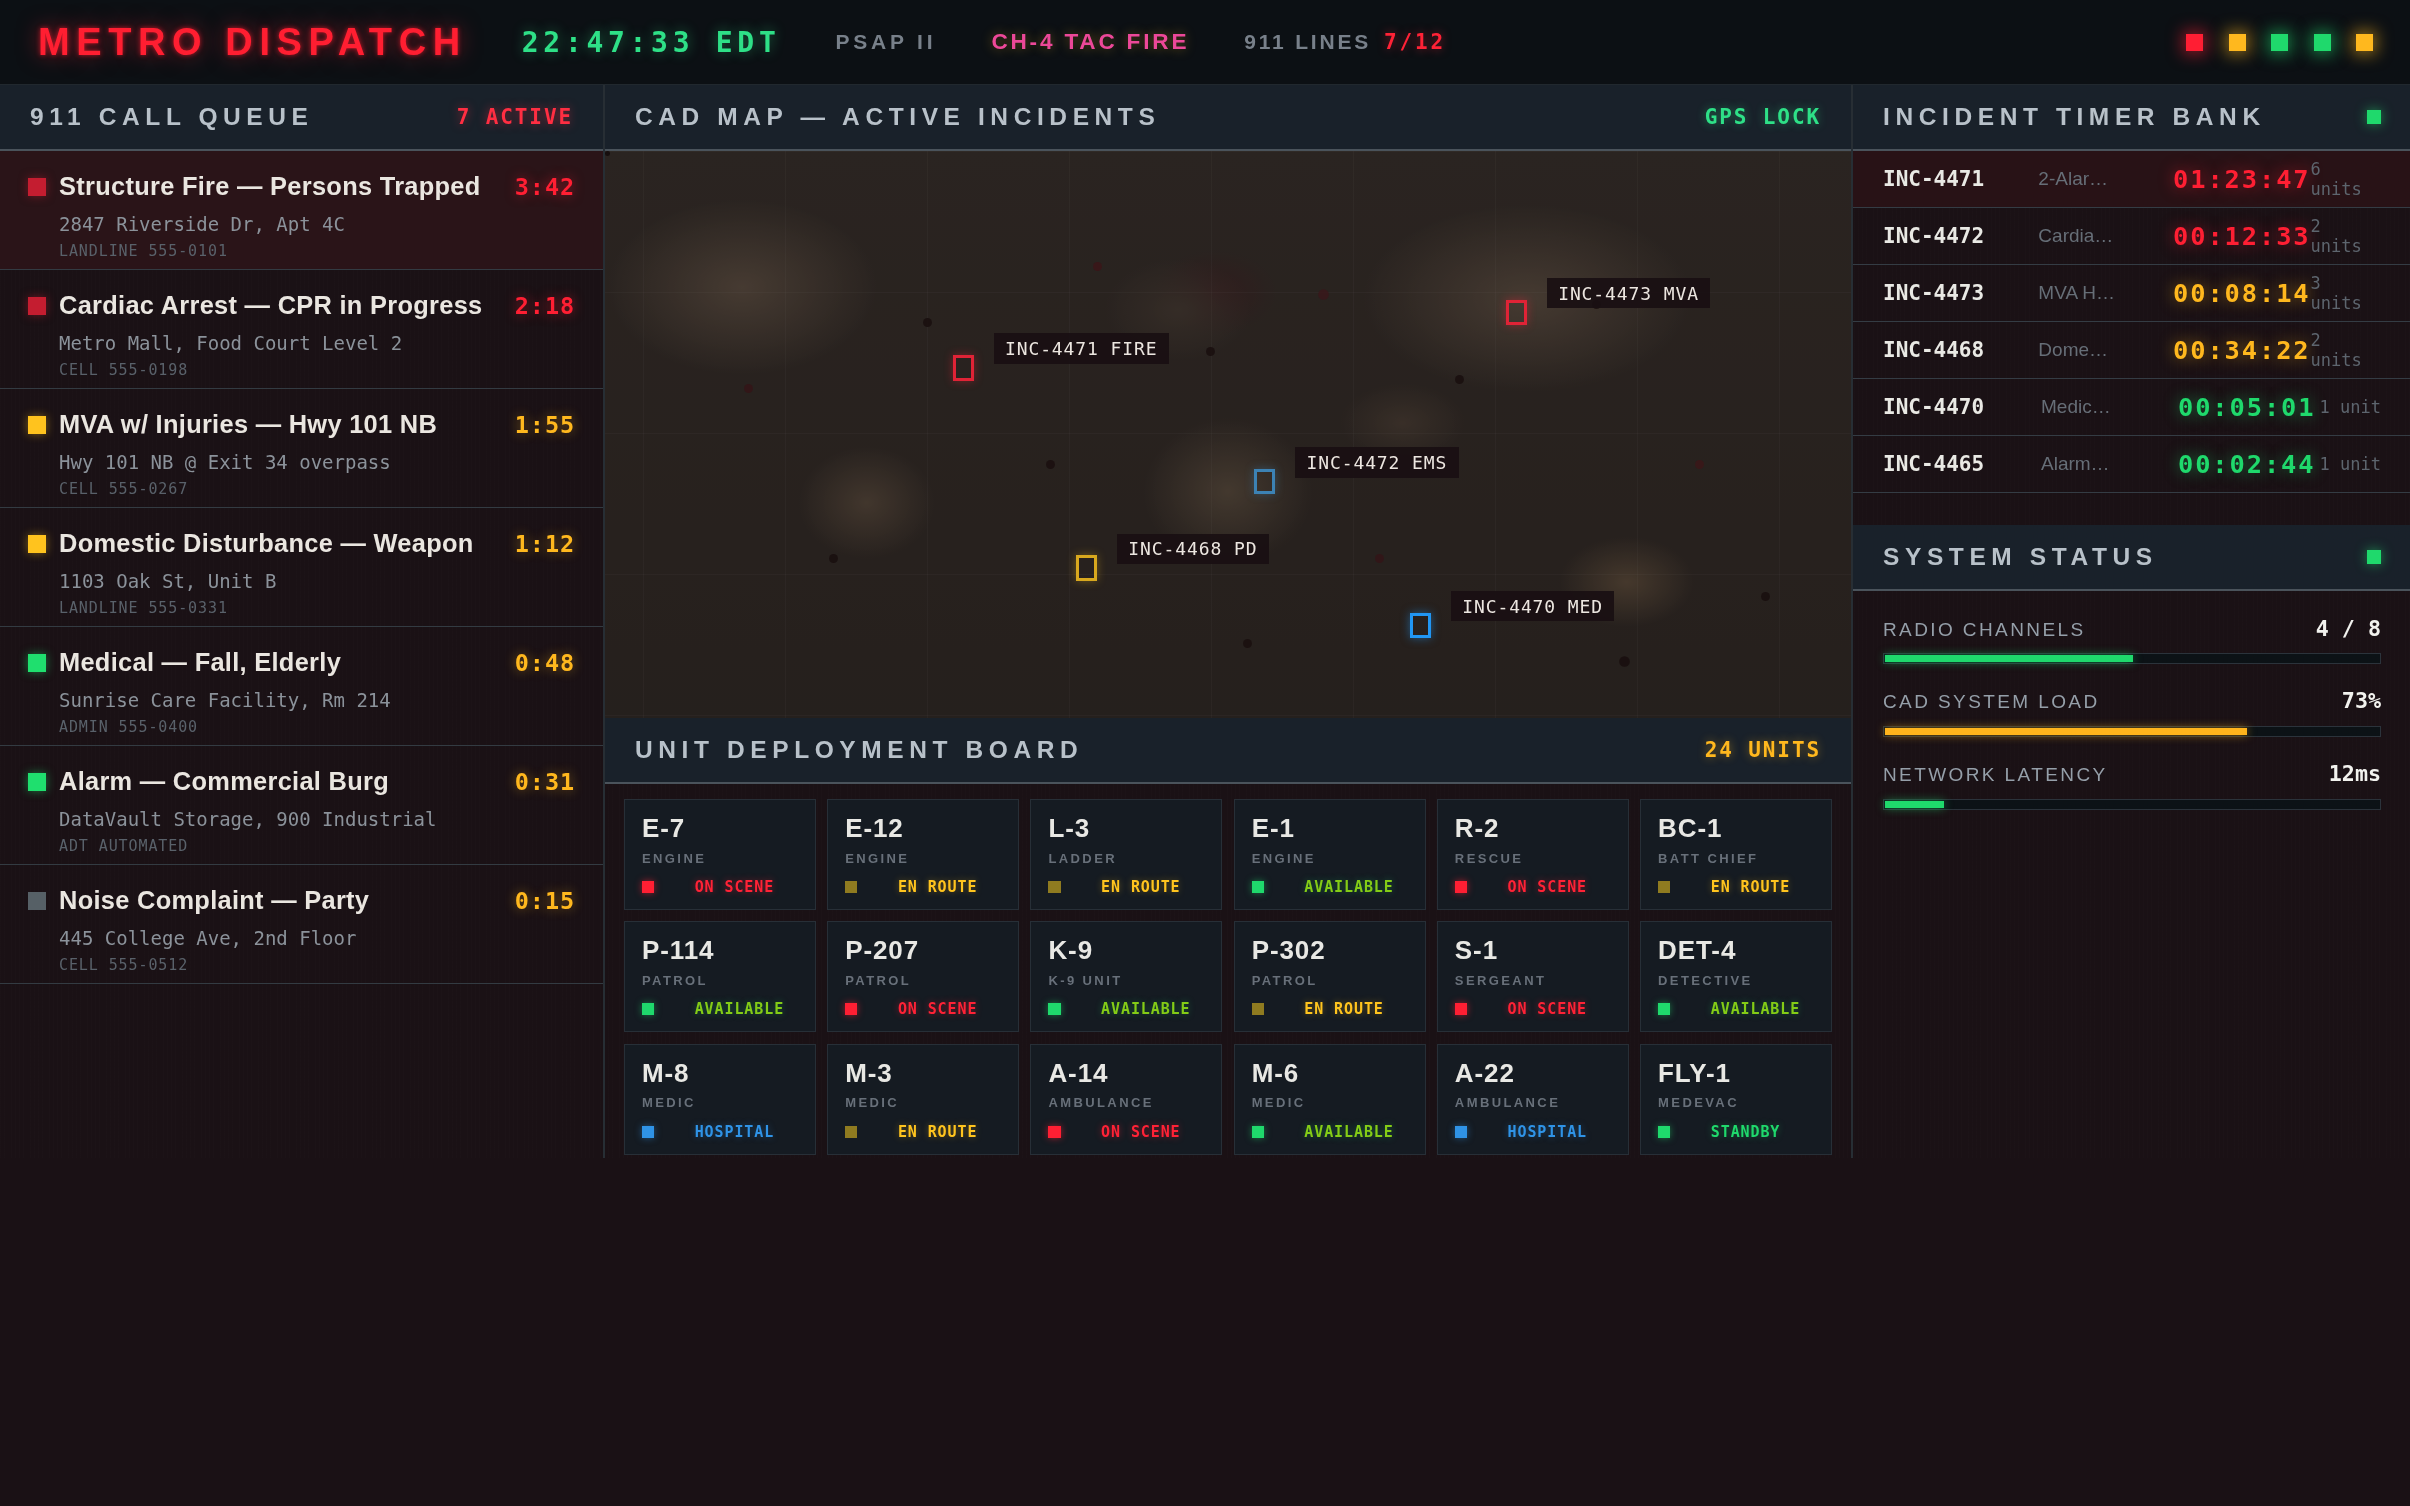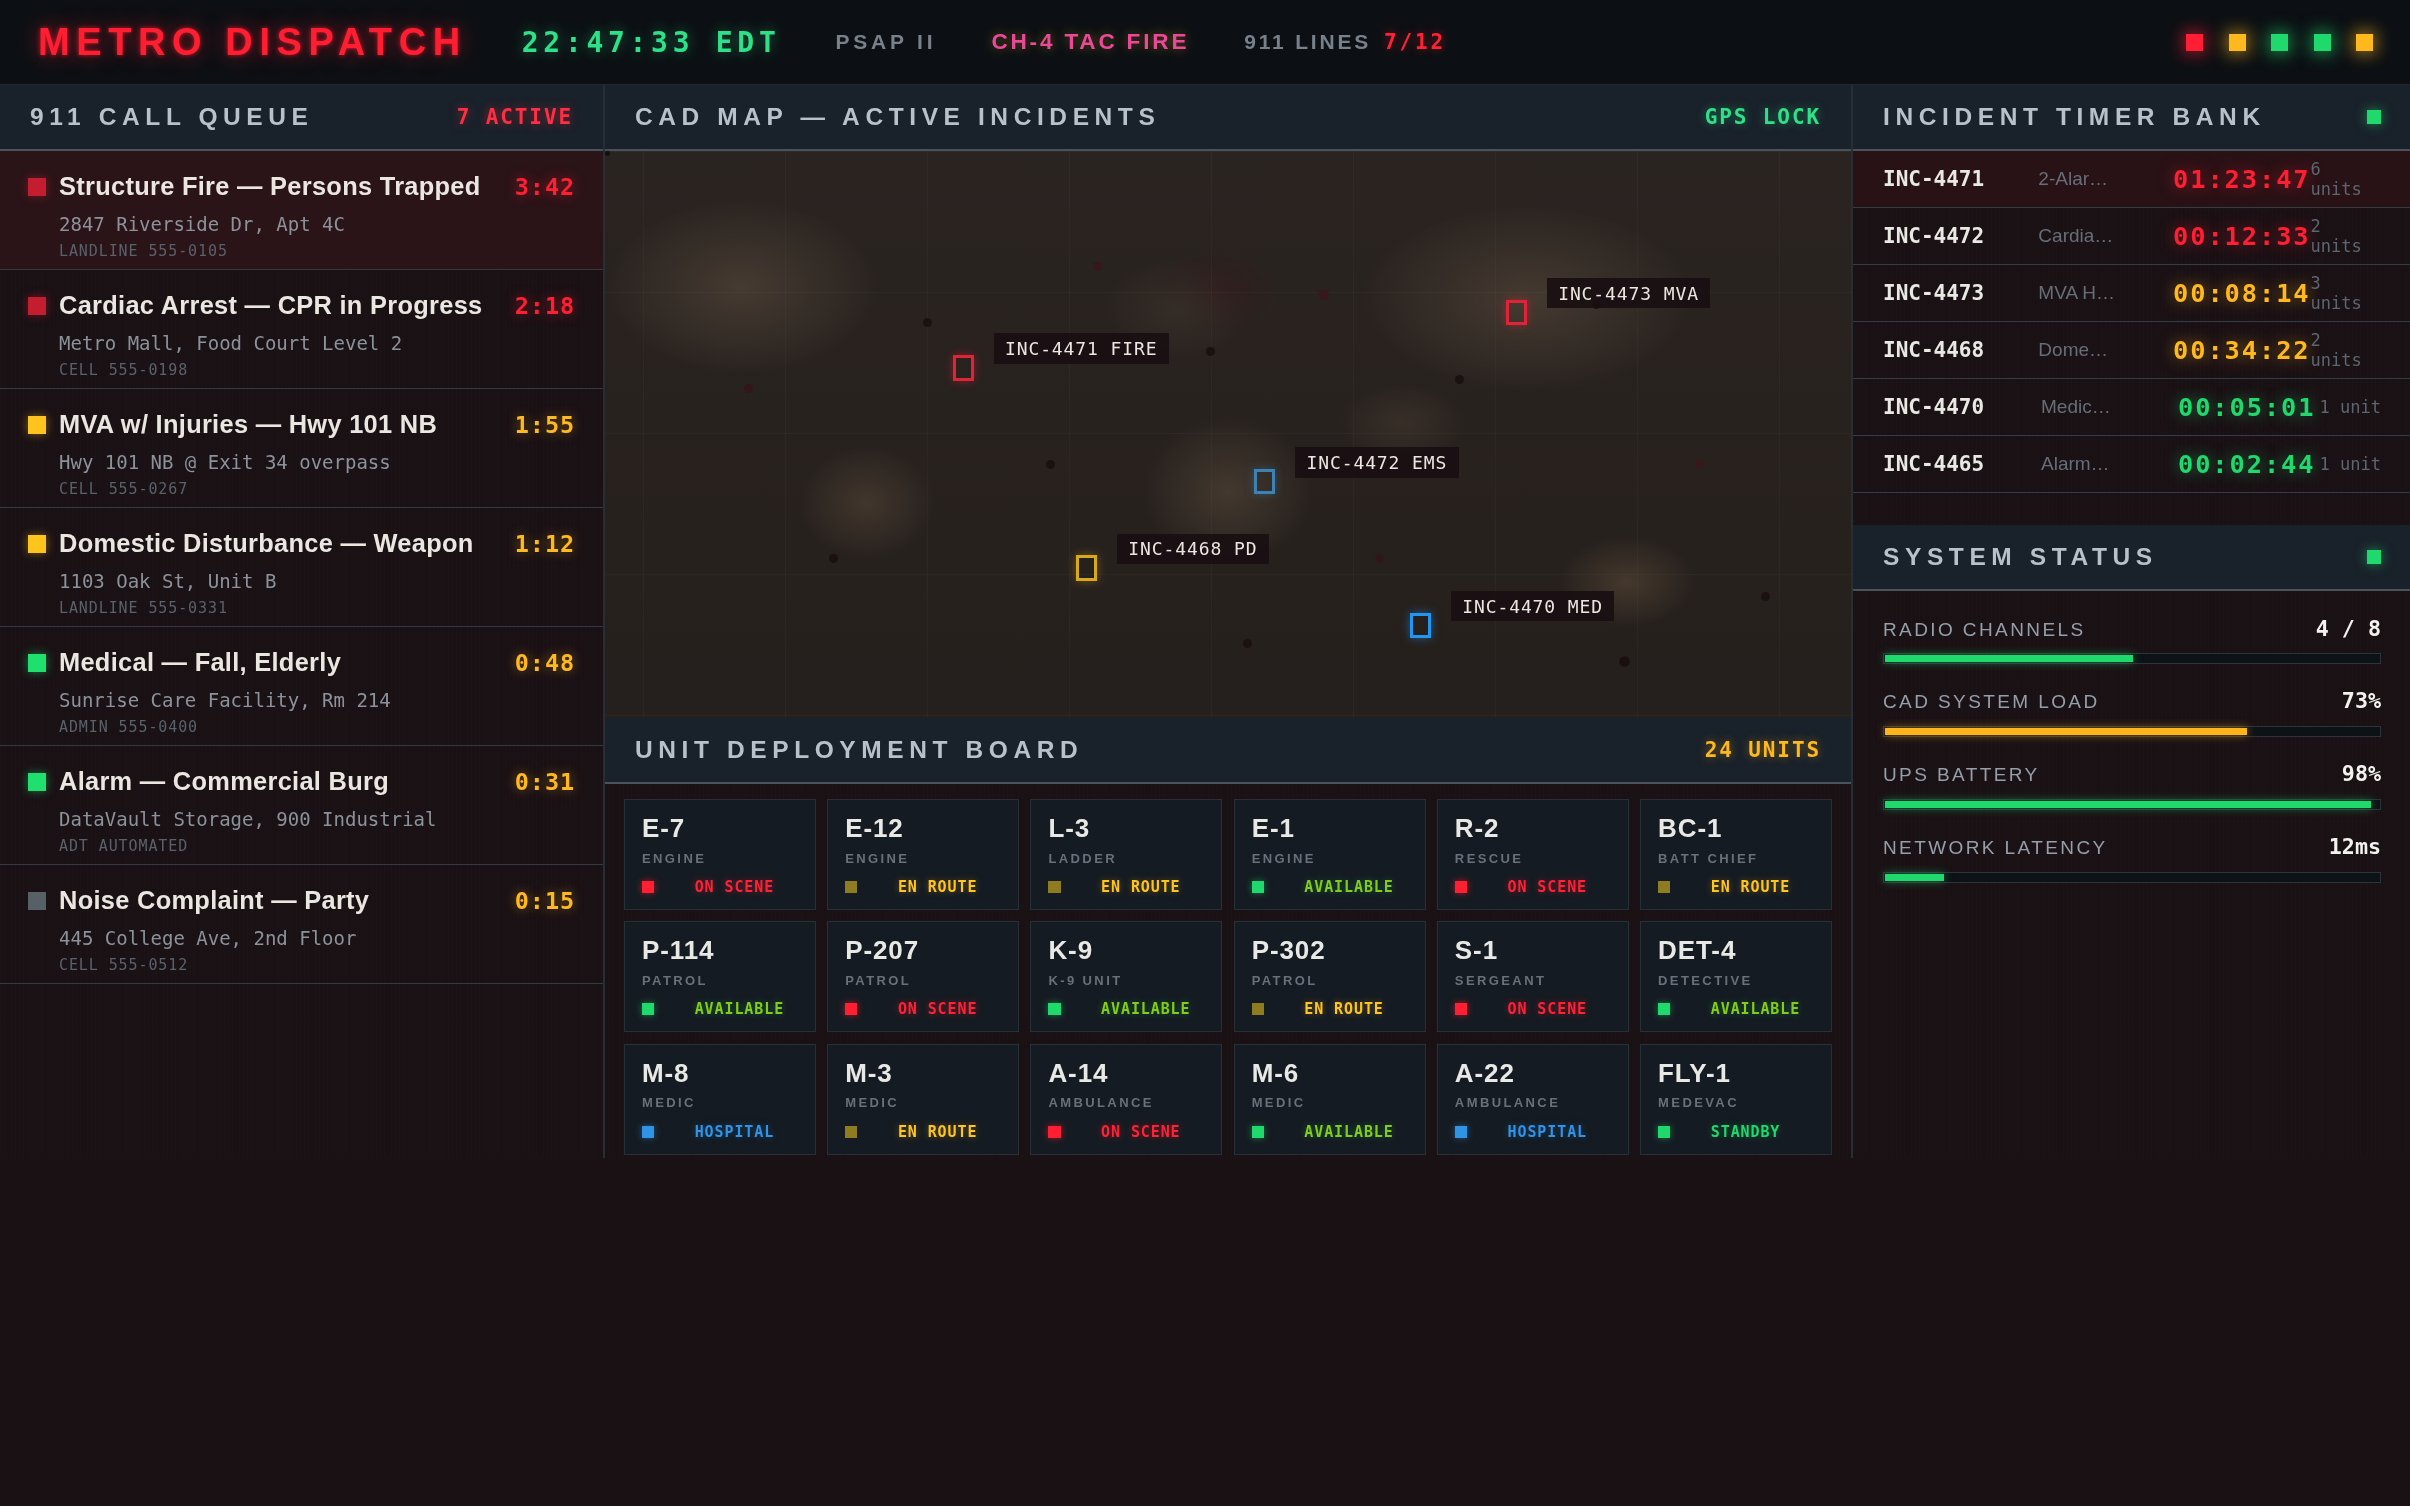--- a/index.html
+++ b/index.html
@@ -178,21 +178,21 @@
         <div class="badge badge-red">7 ACTIVE</div>
       </div>
 
         <div class="call tone-alert">
           <div class="r1">
             <div class="csq sv-red"></div>
             <div class="ctitle">Structure Fire — Persons Trapped</div>
             <div class="ctimer tc-red">3:42</div>
           </div>
           <div class="caddr">2847 Riverside Dr, Apt 4C</div>
-          <div class="csrc">LANDLINE 555-0105</div>
+          <div class="csrc">LANDLINE 555-0101</div>
         </div>
 
         <div class="call tone-normal">
           <div class="r1">
             <div class="csq sv-red"></div>
             <div class="ctitle">Cardiac Arrest — CPR in Progress</div>
             <div class="ctimer tc-red">2:18</div>
           </div>
           <div class="caddr">Metro Mall, Food Court Level 2</div>
           <div class="csrc">CELL 555-0198</div>
@@ -524,29 +524,20 @@
         <div class="metric">
           <div class="mrow">
             <div class="mlab">CAD SYSTEM LOAD</div>
             <div class="mval">73%</div>
           </div>
           <div class="track">
             <div class="fill fill-amber" style="width: 73%;"></div>
           </div>
         </div>
 
-        <div class="metric">
-          <div class="mrow">
-            <div class="mlab">UPS BATTERY</div>
-            <div class="mval">98%</div>
-          </div>
-          <div class="track">
-            <div class="fill fill-green" style="width: 98%;"></div>
-          </div>
-        </div>
 
         <div class="metric">
           <div class="mrow">
             <div class="mlab">NETWORK LATENCY</div>
             <div class="mval">12ms</div>
           </div>
           <div class="track">
             <div class="fill fill-green" style="width: 12%;"></div>
           </div>
         </div>

